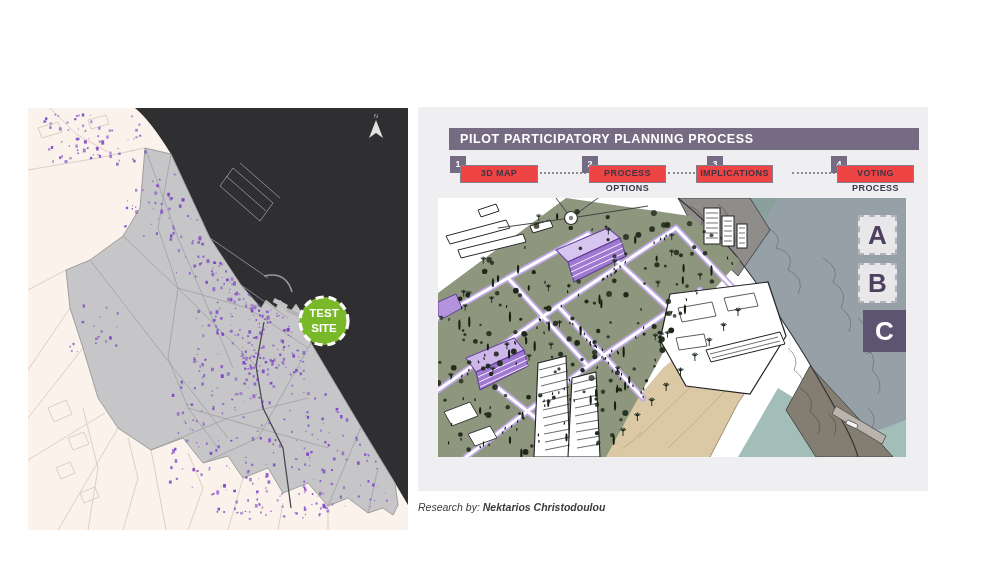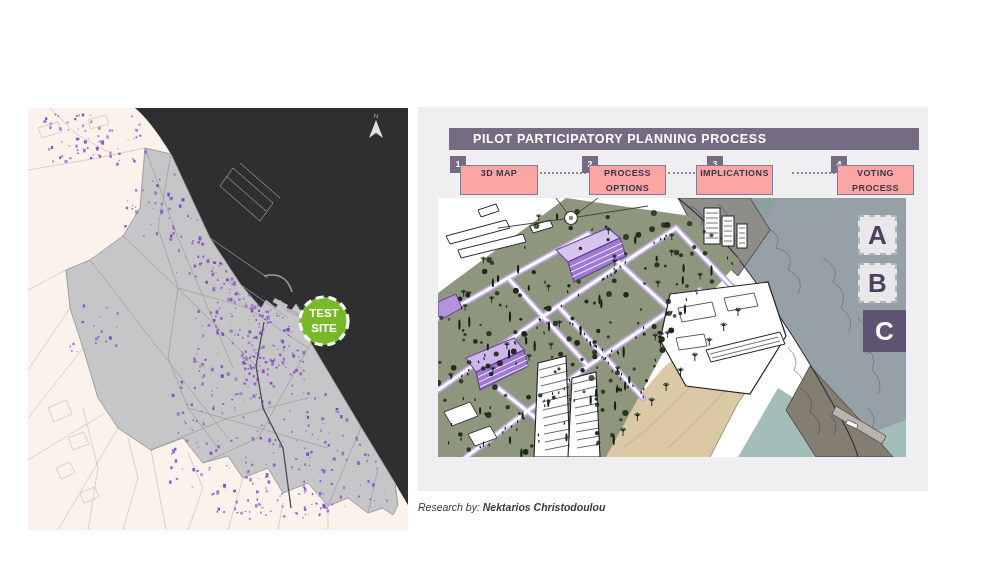--- a/index.html
+++ b/index.html
@@ -7,22 +7,22 @@
          font-family:"Liberation Sans", sans-serif;}
 
   
   #map-wrap{position:absolute;left:28px;top:108px;width:380px;height:488px;}
   #map-wrap svg{display:block;}
 
   
   #panel{position:absolute;left:418px;top:107px;width:510px;height:384px;background:#efeef1;}
   #panel-title{position:absolute;left:31px;top:21px;width:470px;height:22px;background:#756b83;
     color:#fff;font-size:12.5px;font-weight:bold;letter-spacing:.6px;line-height:22px;
-    padding-left:24px;box-sizing:border-box;white-space:nowrap;}
-  .step-box{position:absolute;top:58px;height:30px;background:#fca5a5;border:1.5px solid #837d90;
+    padding-left:11px;box-sizing:border-box;white-space:nowrap;}
+  .step-box{position:absolute;top:58px;height:18px;background:#ef4444;border:1.5px solid #837d90;
     box-sizing:border-box;color:#3a3547;font-size:9px;font-weight:bold;letter-spacing:.4px;
     text-align:center;line-height:15px;z-index:2;}
   .step-num{position:absolute;top:49px;width:16px;height:17px;background:#756b83;color:#fff;
     font-size:9px;font-weight:bold;text-align:center;line-height:17px;z-index:1;}
   .step-dots{position:absolute;top:65px;height:0;border-top:2px dotted #8d8798;z-index:0;}
   #illustration{position:absolute;left:20px;top:91px;width:468px;height:259px;}
 
   .opt-badge{position:absolute;width:39px;height:40px;background:#e8e7ea;
     border:2px dashed #b5b2bc;box-sizing:border-box;color:#4e4160;font-size:26px;font-weight:bold;
     display:flex;align-items:center;justify-content:center;z-index:5;}

